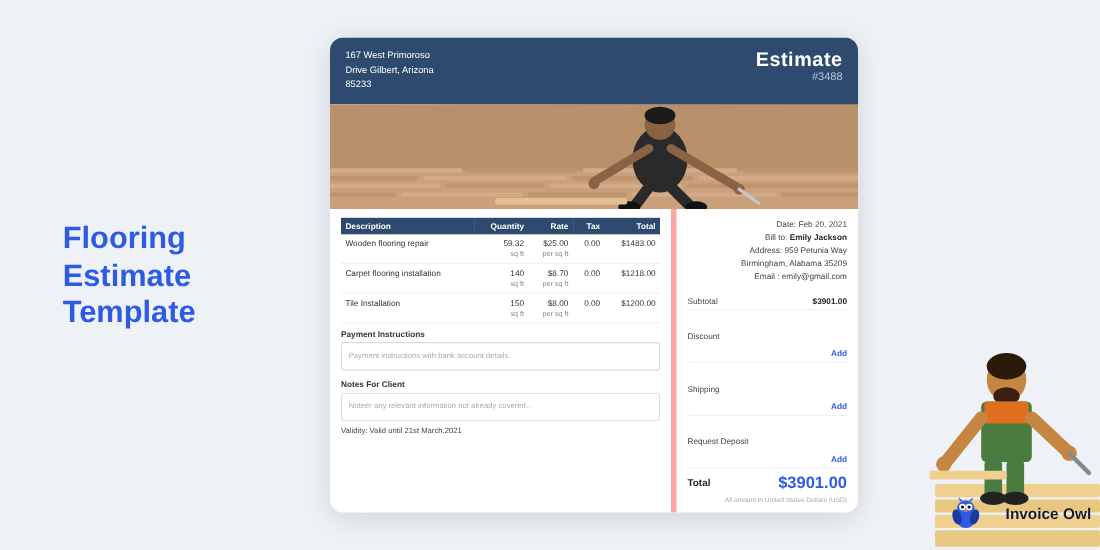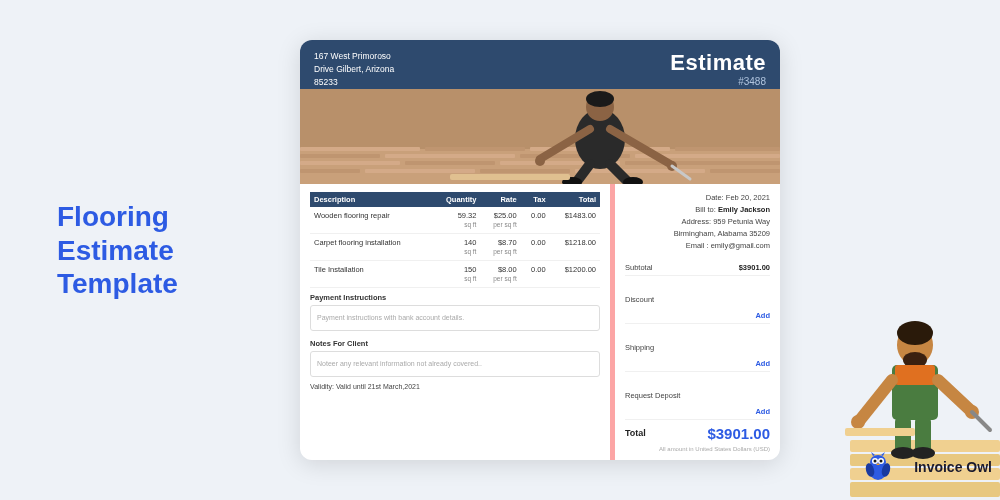--- a/index.html
+++ b/index.html
@@ -79,33 +79,33 @@
       z-index: 10;
       margin-left: 80px;
     }
 
     
     .card-header {
       background: #2e4a6e;
       display: flex;
       justify-content: space-between;
       align-items: flex-start;
-      padding: 10px 14px 0 14px;
+      padding: 10px 14px 12px 14px;
     }
     .card-header .address {
       color: #fff;
       font-size: 8.5px;
       line-height: 1.5;
     }
     .card-header .estimate-label {
       text-align: right;
     }
     .card-header .estimate-label h2 {
       color: #fff;
-      font-size: 22px;
+      font-size: 18px;
       font-weight: 700;
       letter-spacing: 0.5px;
     }
     .card-header .estimate-label .num {
       color: #b0c4de;
       font-size: 10px;
     }
 
     
     .hero-image {

